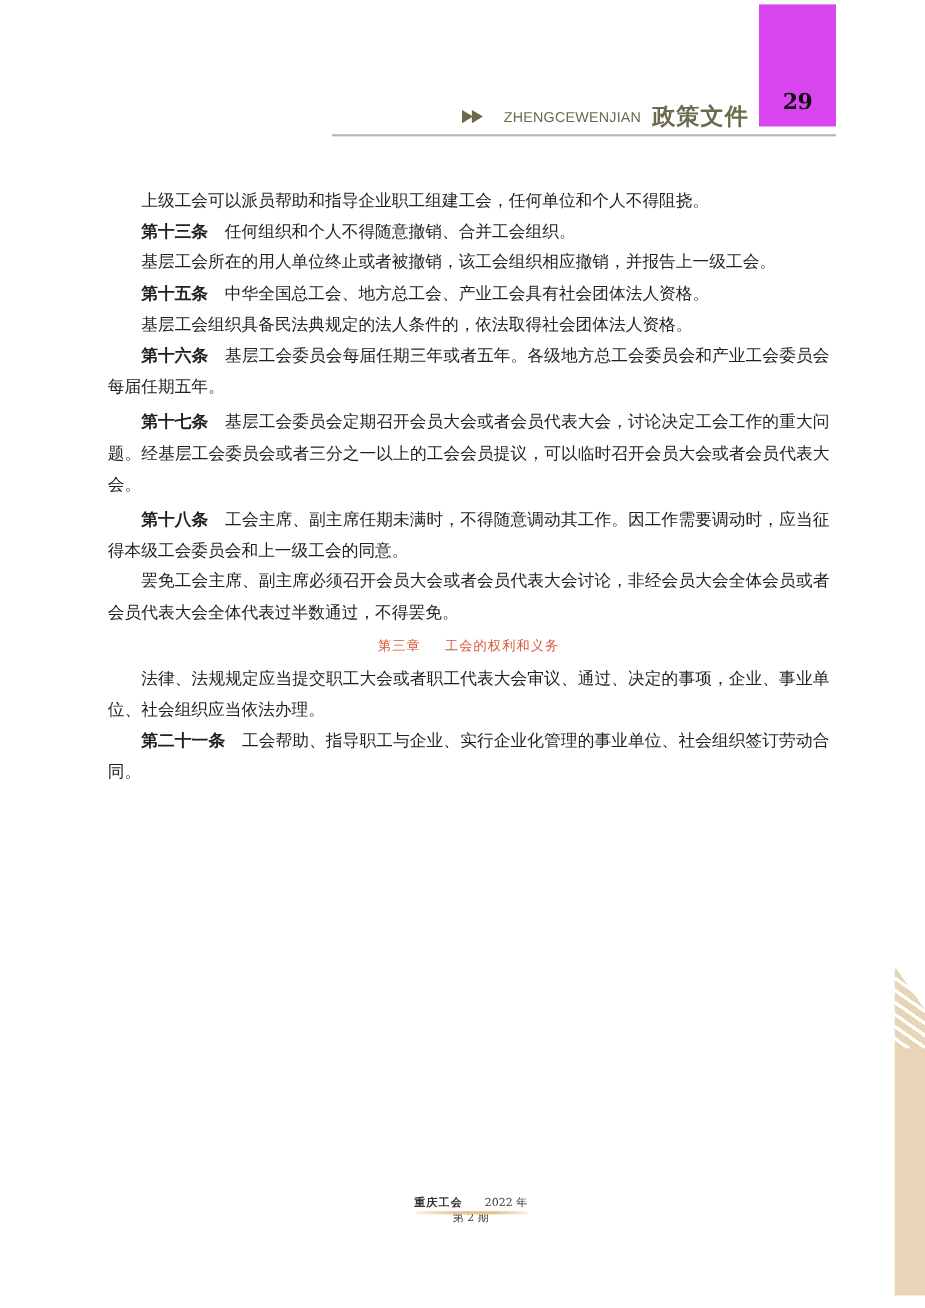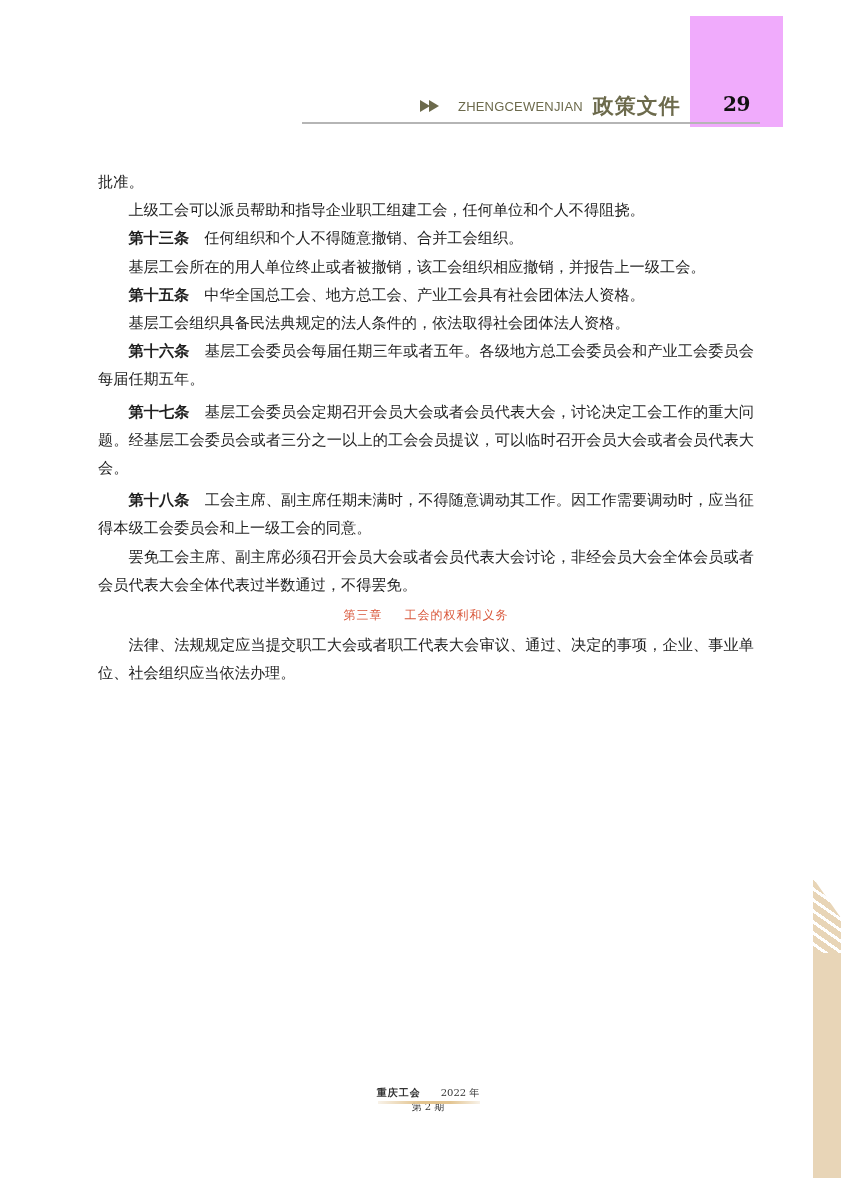--- a/index.html
+++ b/index.html
@@ -1,22 +1,22 @@
 <!DOCTYPE html>
 <html><head>
 <meta charset="utf-8">
 <style>
   html, body { margin: 0; padding: 0; }
   body {
     width: 841px; height: 1189px; background: #ffffff; position: relative; overflow: hidden;
     font-family: "DejaVu Serif", "Liberation Serif", serif; color: #1f1f1f;
   }
   .page-num-block {
-    position: absolute; left: 690px; top: 16px; width: 93px; height: 111px;
-    background: #f0abfc;
+    position: absolute; left: 690px; top: 4px; width: 70px; height: 111px;
+    background: #d946ef;
   }
   .page-num {
     position: absolute; left: 0; right: 0; top: 76px; text-align: center;
     font-family: "DejaVu Serif", "Liberation Serif", serif; font-weight: bold;
     font-size: 20px; color: #111; letter-spacing: -0.5px;
   }
   .header-bar {
     position: absolute; left: 420px; top: 92px; height: 28px;
     display: flex; align-items: center;
   }
@@ -74,32 +74,32 @@
   <svg class="arrow-icon" viewBox="0 0 22 12">
     <polygon points="0,0 10,6 0,12" fill="#6c6a4c"></polygon>
     <polygon points="9,0 19,6 9,12" fill="#6c6a4c"></polygon>
   </svg>
   <span class="section-en">ZHENGCEWENJIAN</span>
   <span class="section-cn">政策文件</span>
 </div>
 <div class="header-rule"></div>
 
 <div class="content">
-  <p class="noindent">批准。</p>
   <p>上级工会可以派员帮助和指导企业职工组建工会，任何单位和个人不得阻挠。</p>
   <p><span class="art">第十三条</span><span>任何组织和个人不得随意撤销、合并工会组织。</span></p>
   <p>基层工会所在的用人单位终止或者被撤销，该工会组织相应撤销，并报告上一级工会。</p>
   <p><span class="art">第十五条</span><span>中华全国总工会、地方总工会、产业工会具有社会团体法人资格。</span></p>
   <p>基层工会组织具备民法典规定的法人条件的，依法取得社会团体法人资格。</p>
   <p><span class="art">第十六条</span><span>基层工会委员会每届任期三年或者五年。各级地方总工会委员会和产业工会委员会每届任期五年。</span></p>
   <p style="margin-top:4px"><span class="art">第十七条</span><span>基层工会委员会定期召开会员大会或者会员代表大会，讨论决定工会工作的重大问题。经基层工会委员会或者三分之一以上的工会会员提议，可以临时召开会员大会或者会员代表大会。</span></p>
   <p style="margin-top:4px"><span class="art">第十八条</span><span>工会主席、副主席任期未满时，不得随意调动其工作。因工作需要调动时，应当征得本级工会委员会和上一级工会的同意。</span></p>
   <p>罢免工会主席、副主席必须召开会员大会或者会员代表大会讨论，非经会员大会全体会员或者会员代表大会全体代表过半数通过，不得罢免。</p>
   <p class="chapter"><span>第三章</span><span class="gap"></span><span>工会的权利和义务</span></p>
   <p>法律、法规规定应当提交职工大会或者职工代表大会审议、通过、决定的事项，企业、事业单位、社会组织应当依法办理。</p>
+  <p><span class="art">第二十一条</span><span>工会帮助、指导职工与企业、实行企业化管理的事业单位、社会组织签订劳动合同。</span></p>
 </div>
 
 <div class="footer">
   <span class="mag">重庆工会</span><span>2022 年第 2 期</span>
 </div>
 <div class="footer-bar"></div>
 
 <div class="side-stripe"></div>
 <div class="side-stripe-hatch"></div>
 

